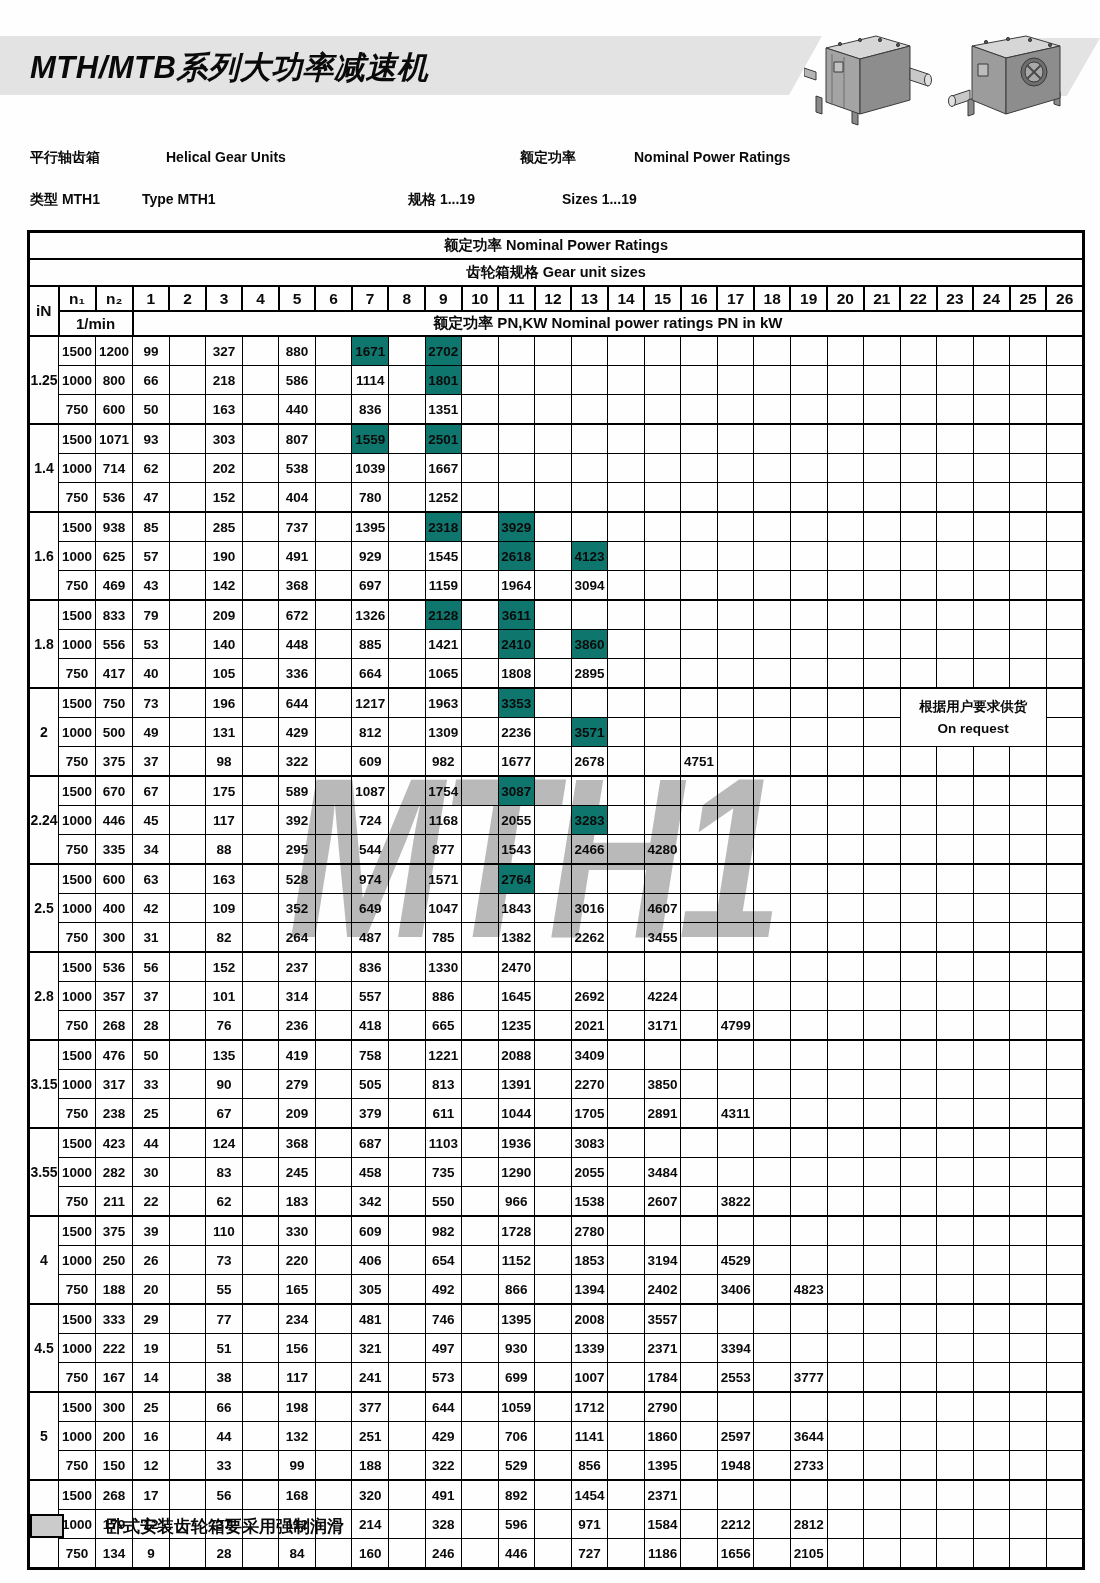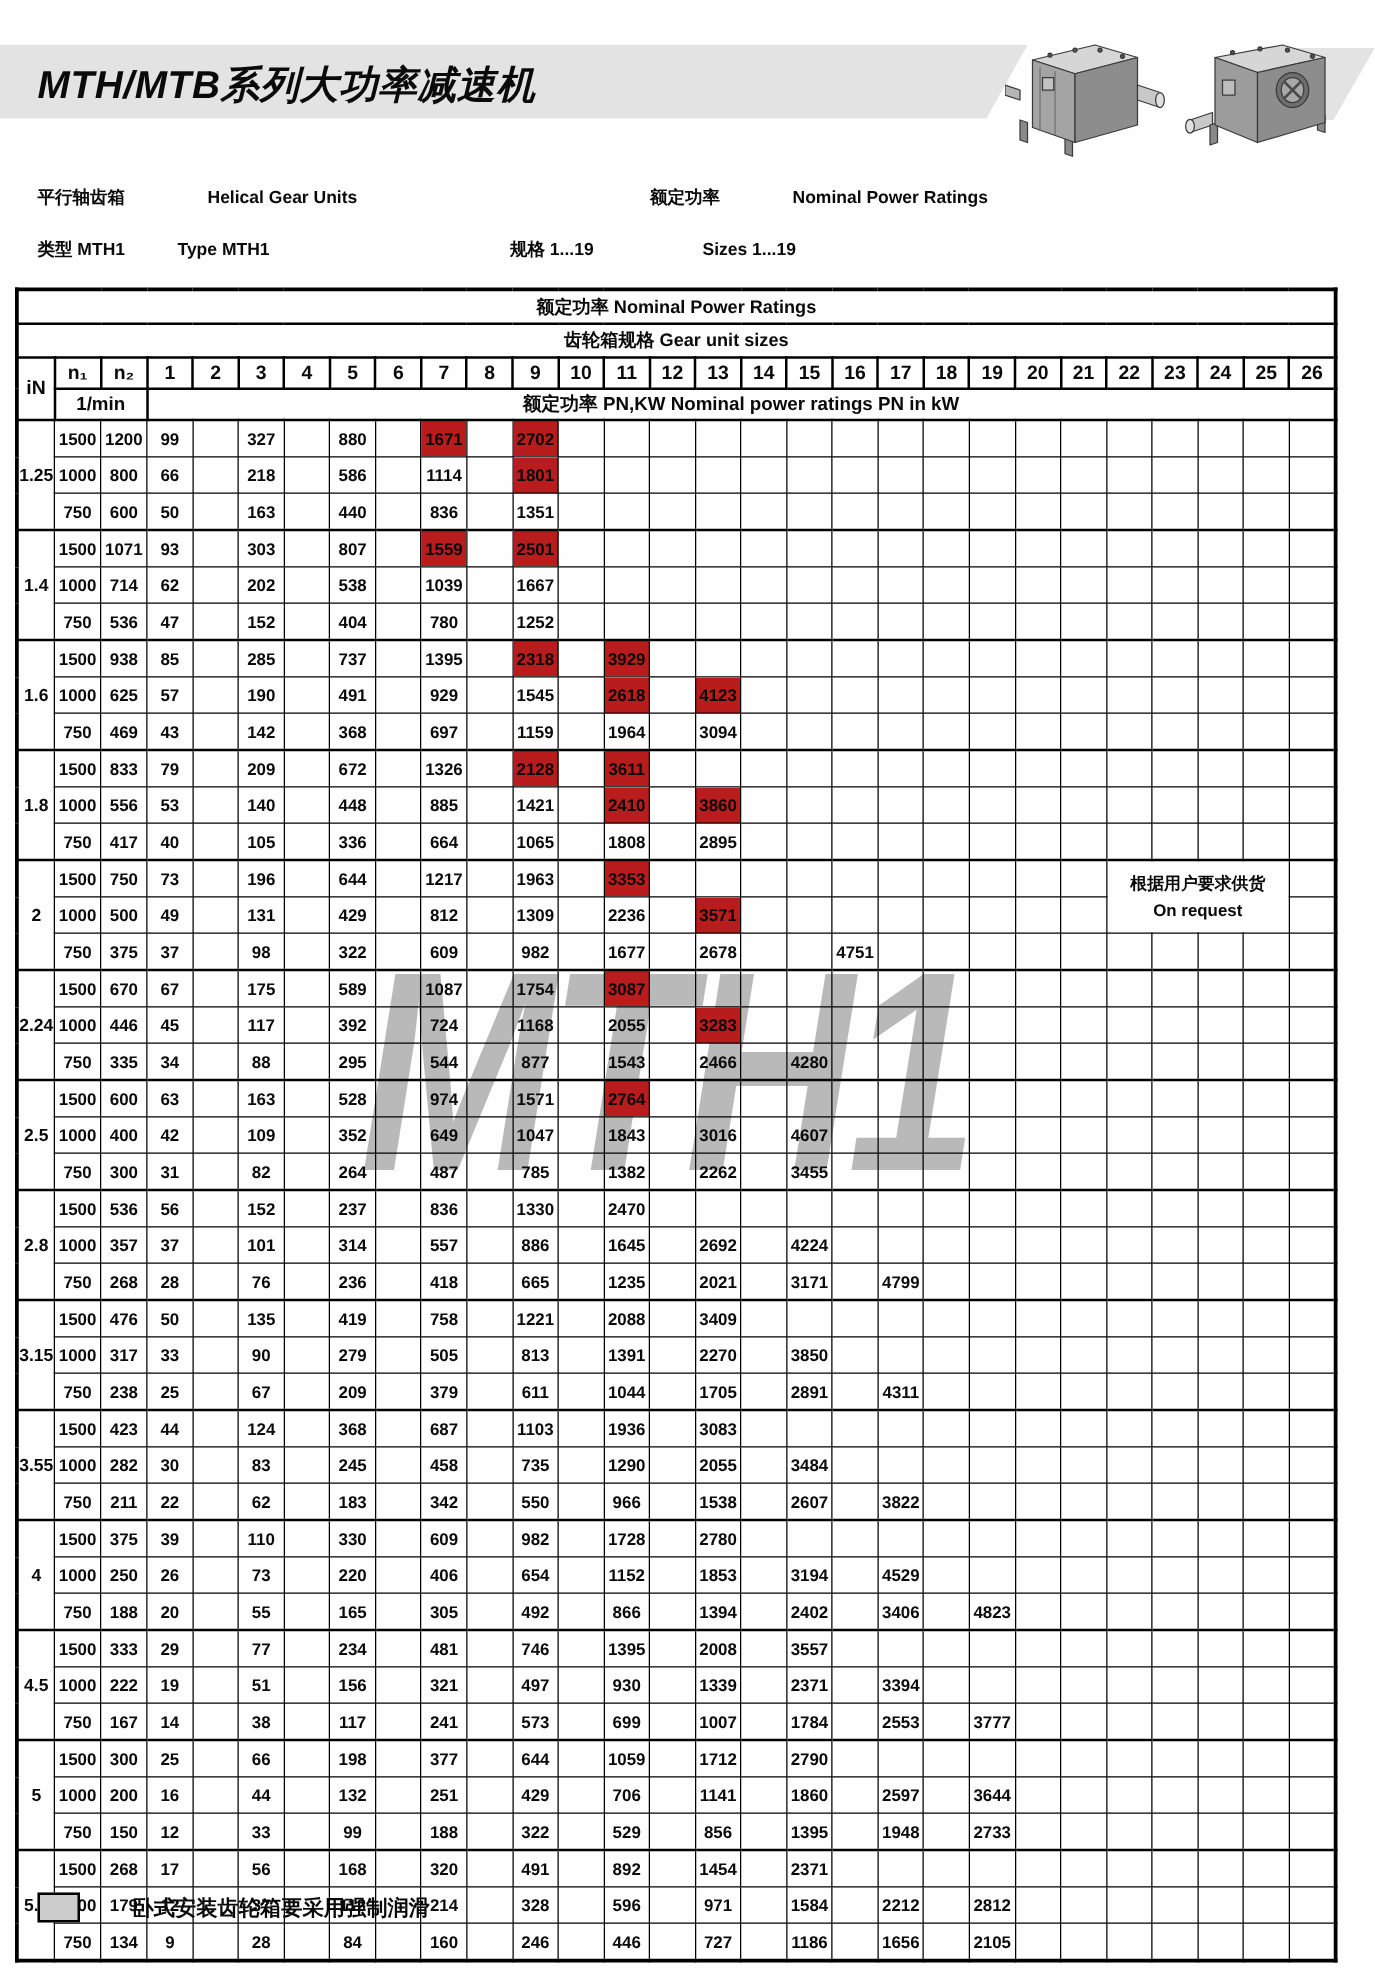--- a/index.html
+++ b/index.html
@@ -29,37 +29,37 @@
   .sub{position:absolute;font-size:14px;font-weight:bold;white-space:nowrap;}
   
   .watermark{
     position:absolute;top:744px;left:288px;z-index:0;
     font-size:228px;line-height:1;font-weight:bold;font-style:italic;
     color:#b9b9b9;letter-spacing:-6px;
     transform:scaleX(.82);transform-origin:left top;
     white-space:nowrap;
   }
   
-  .tablewrap{position:absolute;top:230px;left:12px;z-index:1;}
+  .tablewrap{position:absolute;top:230px;left:27px;z-index:1;}
   table#ratings-table{
     border-collapse:collapse;table-layout:fixed;width:1058px;
     border:3px solid #000;background:transparent;
   }
   #ratings-table td{
     border:1.5px solid #000;text-align:center;vertical-align:middle;
     font-weight:bold;font-size:13.5px;padding:0;height:28px;
     overflow:hidden;background:transparent;
   }
   #ratings-table tr.hrow td{border-width:2px;}
   #ratings-table tr.hr1 td,#ratings-table tr.hr2 td{height:25px;font-size:14.5px;}
   #ratings-table tr.hr3 td{height:23px;font-size:15.5px;}
   #ratings-table tr.hr4 td{height:23px;font-size:15px;}
   #ratings-table tr.gfirst td{border-top:2.5px solid #000;}
   #ratings-table td.incell{font-size:14px;}
-  #ratings-table td.shaded{background:#b91c1c;}
+  #ratings-table td.shaded{background:#0f766e;}
   #ratings-table td.onreq{font-size:13.5px;line-height:1.6;}
   
   .legend{
     position:absolute;top:1514px;left:30px;z-index:1;
     display:flex;align-items:center;font-size:17px;font-weight:bold;white-space:nowrap;gap:28px;
   }
   .swatch{
     width:30px;height:20px;background:#cbcbcb;border:2.5px solid #000;
     display:inline-block;margin-right:14px;flex:none;
   }

